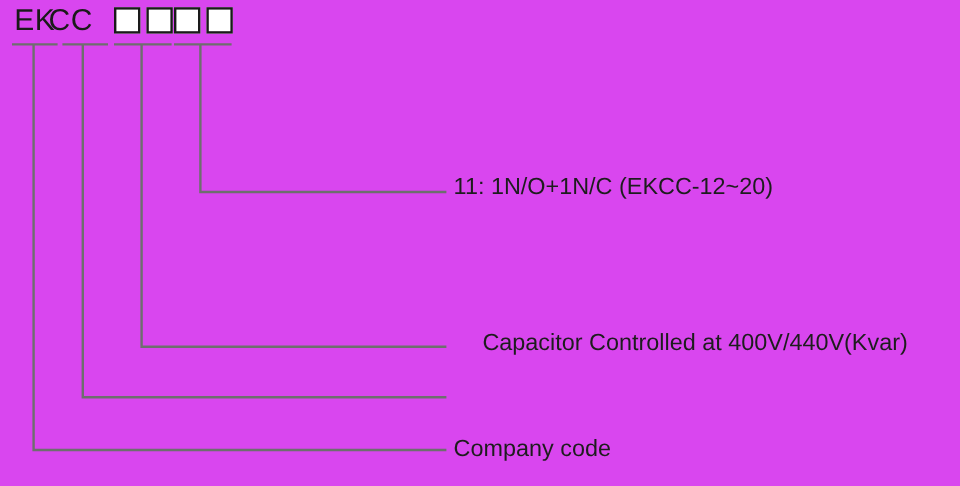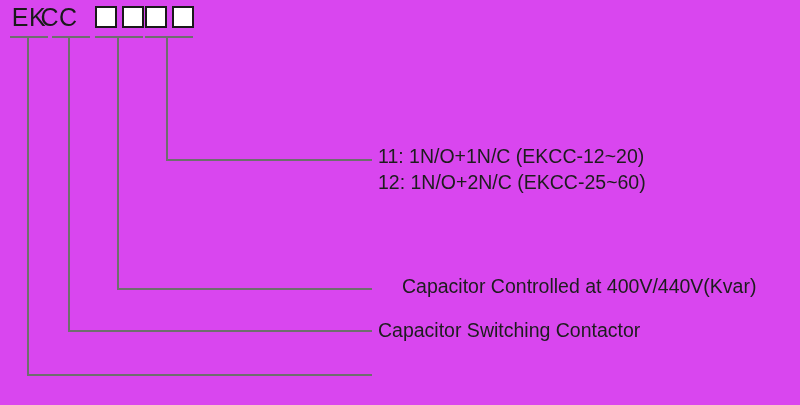--- a/index.html
+++ b/index.html
@@ -123,20 +123,19 @@
 
       <path d="M 69 37 L 69 331 L 372 331"></path>
 
       <path d="M 28 37 L 28 375 L 372 375"></path>
     </g>
   </svg>
 
 
   <div class="desc" id="desc-aux-11">11: 1N/O+1N/C (EKCC-12~20)</div>
 
-  <div class="desc" id="desc-aux-12">12: 1N/O+2N/C (EKCC-25~60)</div>
 
   <div class="desc" id="desc-kvar">Capacitor Controlled at 400V/440V(Kvar)</div>
 
-  <div class="desc" id="desc-switch">Capacitor Switching Contactor</div>
 
+  <div class="desc" id="desc-company">Company code</div>
 
 </div>
 
 </body></html>

